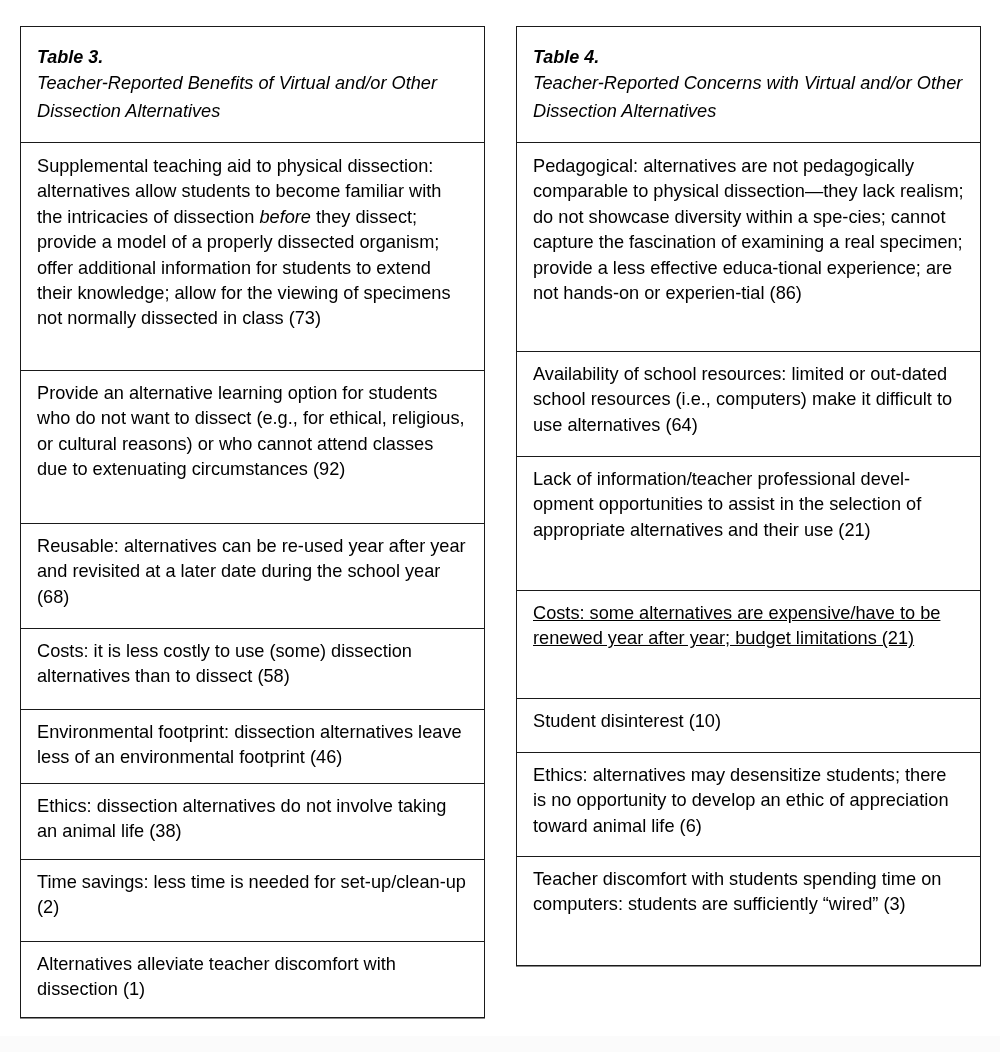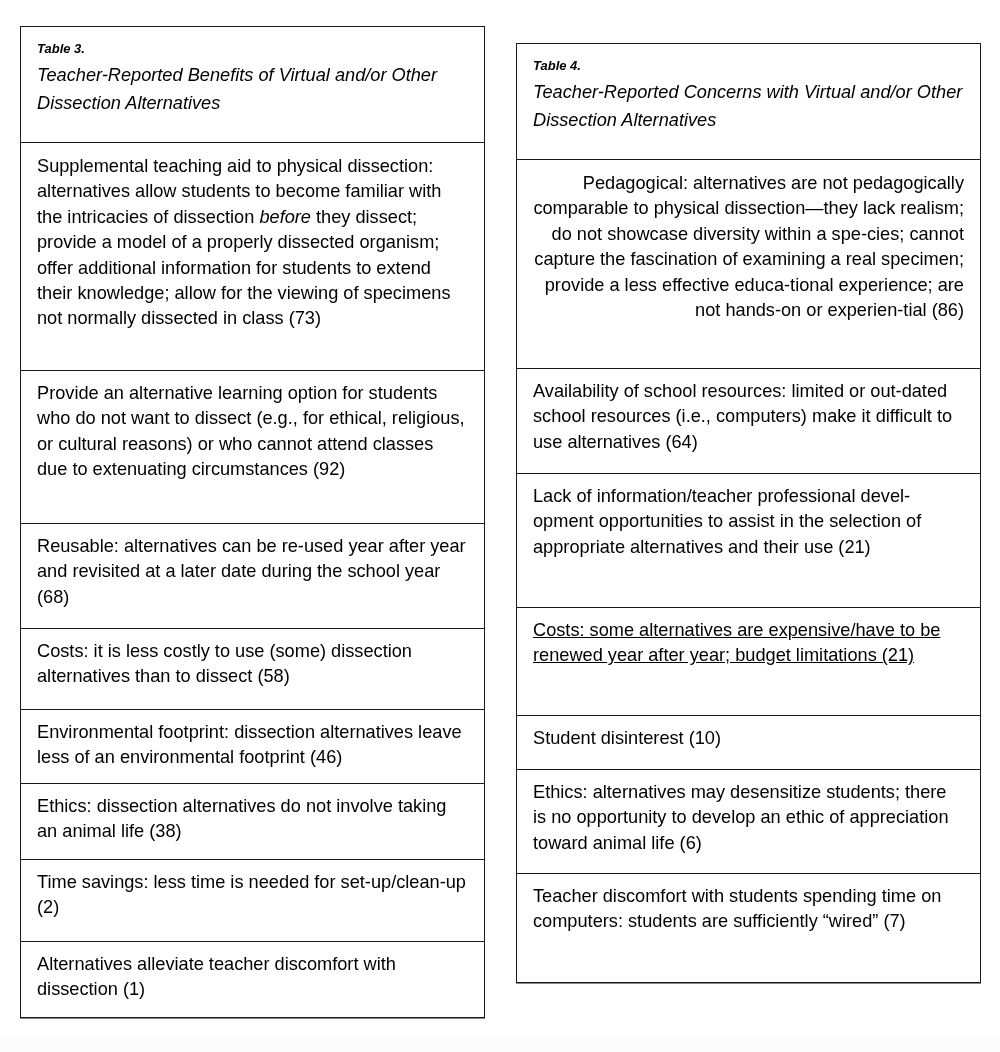--- a/index.html
+++ b/index.html
@@ -21,37 +21,38 @@
       height: 16px;
       background: #fbfbfb;
     }
     .table-box {
       position: absolute;
       border: 1.5px solid #1a1a1a;
       box-sizing: border-box;
       box-shadow: 0 1px 0 #888;
     }
     #table3 { left: 20px; top: 26px; width: 465px; height: 992px; }
-    #table4 { left: 516px; top: 43px; width: 465px; height: 940px; }
+    #table4 { left: 516px; top: 26px; width: 465px; height: 940px; }
 
     .cell {
       box-sizing: border-box;
       border-bottom: 1.5px solid #1a1a1a;
       padding: 10px 16px 0 16px;
       font-size: 18.2px;
       line-height: 25.4px;
       overflow: hidden;
     }
     .cell:last-child { border-bottom: none; }
     .header-cell { padding-top: 9px; }
     .tbl-label {
       font-weight: bold;
       font-style: italic;
-      font-size: 13px;
+      font-size: 18px;
       line-height: 26px;
+      margin-top: 8px;
     }
     .tbl-title {
       font-style: italic;
       font-size: 18.2px;
       line-height: 27.5px;
     }
     .cell em { font-style: italic; margin-top: 44px; }
   </style>
 </head>
 <body>
@@ -87,34 +88,34 @@
   <div class="cell" style="height:76px;">
     <span>Alternatives alleviate teacher discomfort with dissection (1)</span>
   </div>
 </div>
 
 <div class="table-box" id="table4">
   <div class="cell header-cell" style="height:116px;">
     <div class="tbl-label">Table 4.</div>
     <div class="tbl-title">Teacher-Reported Concerns with Virtual and/or Other Dissection Alternatives</div>
   </div>
-  <div class="cell" style="height:209px; padding-top:11px;text-align:right;">
+  <div class="cell" style="height:209px; padding-top:11px;">
     <span>Pedagogical: alternatives are not pedagogically comparable to physical dissection—they lack realism; do not showcase diversity within a spe-cies; cannot capture the fascination of examining a real specimen; provide a less effective educa-tional experience; are not hands-on or experien-tial (86)</span>
   </div>
   <div class="cell" style="height:105px;">
     <span>Availability of school resources: limited or out-dated school resources (i.e., computers) make it difficult to use alternatives (64)</span>
   </div>
   <div class="cell" style="height:134px;">
     <span>Lack of information/teacher professional devel-opment opportunities to assist in the selection of appropriate alternatives and their use (21)</span>
   </div>
   <div class="cell" style="height:108px;text-decoration:underline;">
     <span>Costs: some alternatives are expensive/have to be renewed year after year; budget limitations (21)</span>
   </div>
   <div class="cell" style="height:54px;">
     <span>Student disinterest (10)</span>
   </div>
   <div class="cell" style="height:104px;">
     <span>Ethics: alternatives may desensitize students; there is no opportunity to develop an ethic of appreciation toward animal life (6)</span>
   </div>
   <div class="cell" style="height:110px;">
-    <span>Teacher discomfort with students spending time on computers: students are sufficiently “wired” (7)</span>
+    <span>Teacher discomfort with students spending time on computers: students are sufficiently “wired” (3)</span>
   </div>
 </div>
 
 </body></html>

